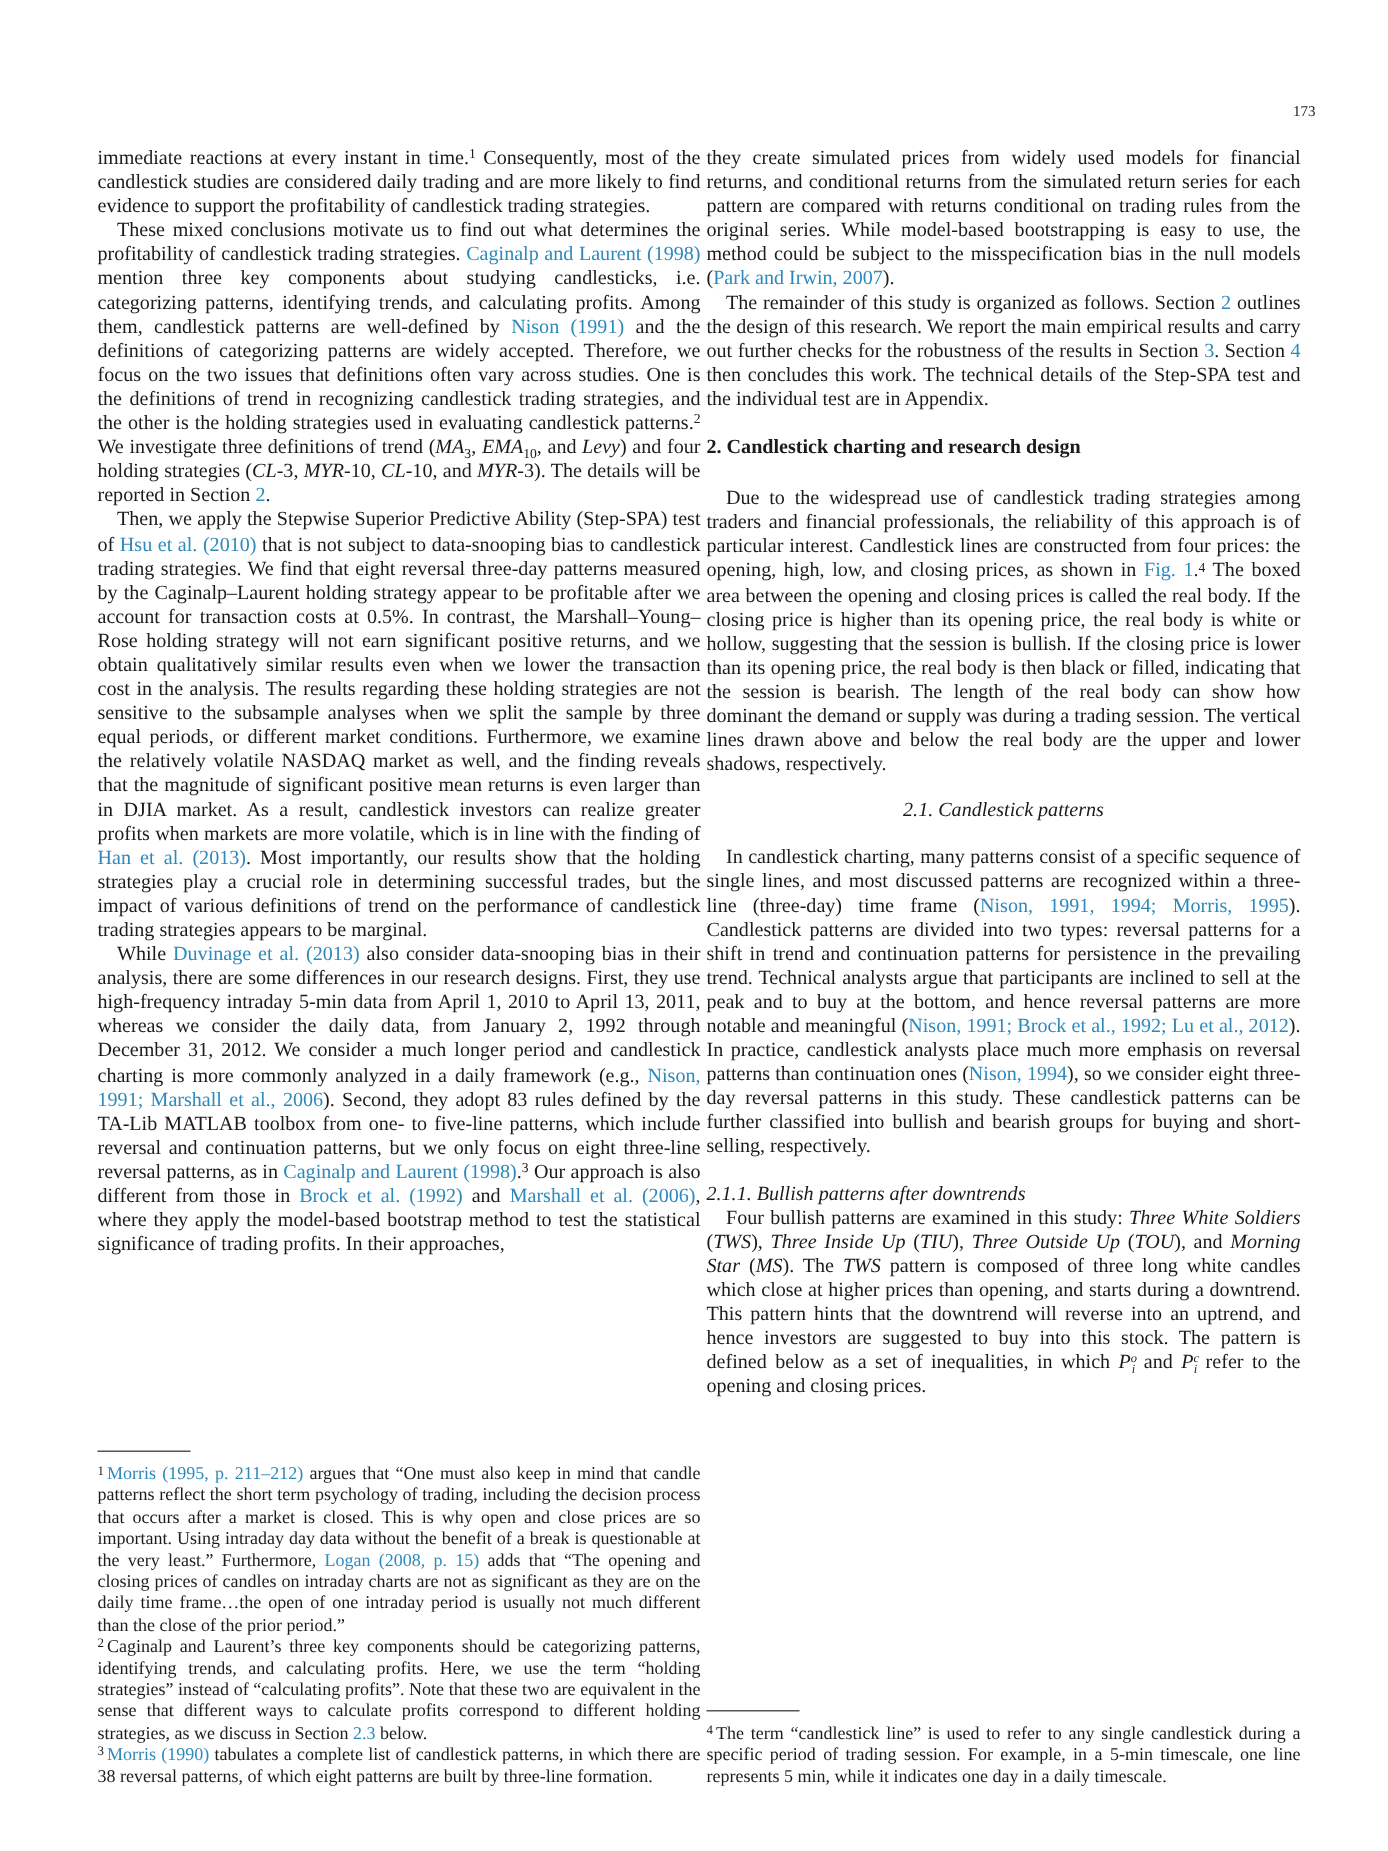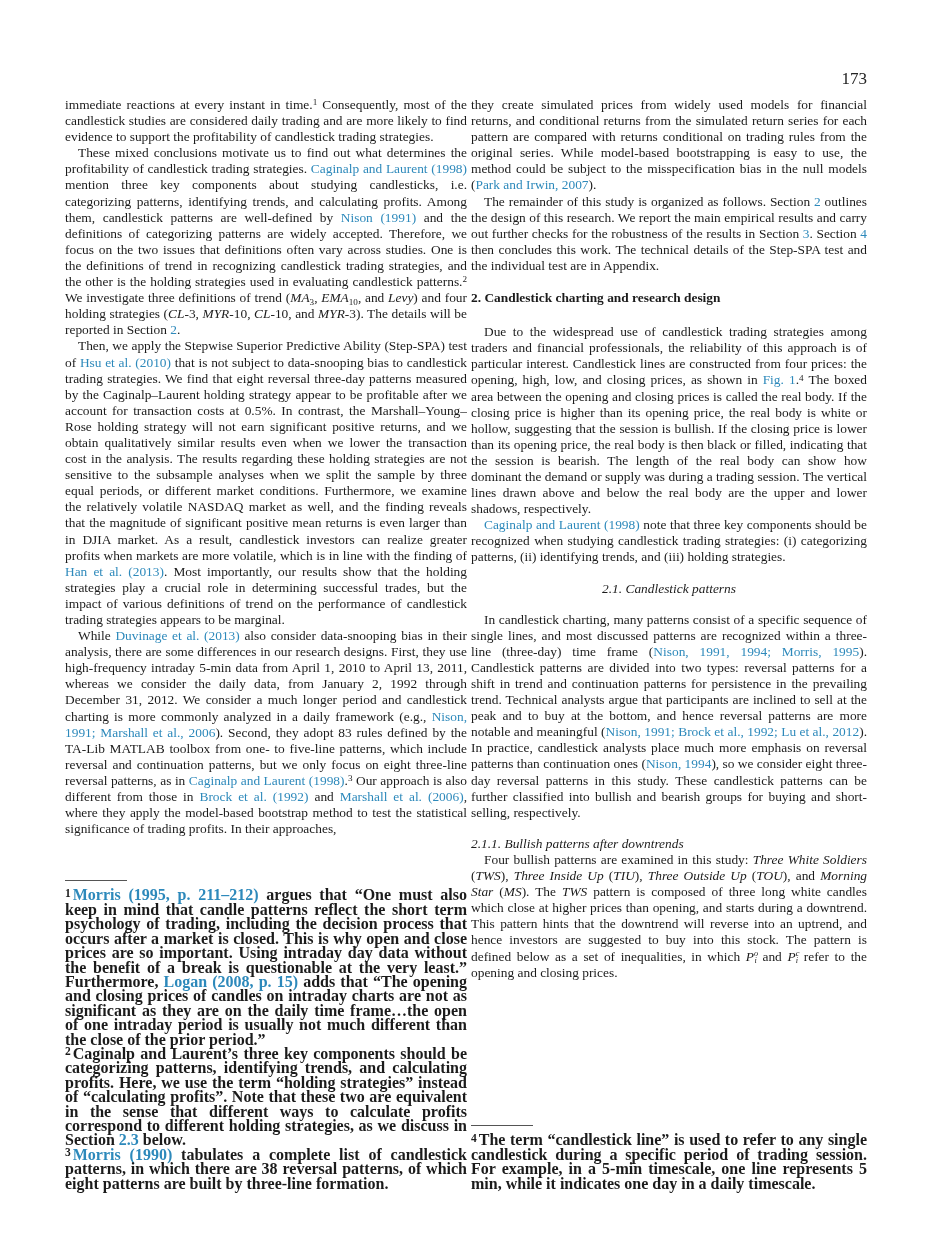--- a/index.html
+++ b/index.html
@@ -13,21 +13,21 @@
   }
   .page { position: relative; width: 925px; height: 1234px; background: #fff; overflow: hidden; }
 
   
   .running-header { position: absolute; top: 69px; left: 65px; width: 813px; height: 16px; }
   .running-title {
     width: 100%; text-align: center;
     font-style: italic; font-size: 11.4px; color: #222;
     letter-spacing: 0.1px;
   }
-  .page-num { position: absolute; right: 11px; top: 0; font-size: 17px; font-style: normal; color: #222; }
+  .page-num { position: absolute; right: 1px; top: 0; font-size: 10px; font-style: normal; color: #222; }
 
   
   .columns { position: absolute; top: 97px; left: 65px; width: 813px; height: 1094px; display: flex; gap: 4px; }
   .col { display: flex; flex-direction: column; font-size: 13.4px; line-height: 16.1px; text-align: justify; }
   .col-left { width: 402px; }
   .col-right { width: 396px; }
 
   .col p { margin: 0; padding: 0; }
   p.ind { text-indent: 13px; }
 
@@ -38,21 +38,21 @@
   .subsec {
     font-size: 13.4px; line-height: 16.1px; font-weight: normal; font-style: italic;
     margin: 15px 0 15px; text-align: center;
   }
   .subsubsec {
     font-size: 13.4px; line-height: 16.1px; font-weight: normal; font-style: italic;
     margin: 15px 0 0; text-align: left;
   }
 
   
-  .footnotes { margin-top: auto; font-size: 16px; line-height: 14.4px; text-align: justify; font-weight: bold; }
+  .footnotes { margin-top: auto; font-size: 12px; line-height: 14.4px; text-align: justify; }
   .fn-rule { width: 62px; height: 0; border-top: 1px solid #555; margin: 0 0 7px 0; }
   .footnote { margin: 0; }
 
   
   span.lk { color: var(--link); }
   span.i  { font-style: italic; }
   span.sup  { font-size: 0.68em; position: relative; top: -0.42em; line-height: 0; }
   span.supm { font-size: 0.72em; position: relative; top: -0.33em; line-height: 0; margin-right: 2px; }
   span.sub  { font-size: 0.68em; position: relative; top: 0.28em; line-height: 0; }
   span.msup { font-size: 0.62em; position: relative; top: -0.5em; line-height: 0; font-style: italic; }
@@ -83,21 +83,20 @@
       </div>
     </div>
 
     <div class="col col-right">
       <p><span>they create simulated prices from widely used models for financial returns, and conditional returns from the simulated return series for each pattern are compared with returns conditional on trading rules from the original series. While model-based bootstrapping is easy to use, the method could be subject to the misspecification bias in the null models (</span><span class="lk">Park and Irwin, 2007</span><span>).</span></p>
       <p class="ind"><span>The remainder of this study is organized as follows. Section </span><span class="lk">2</span><span> outlines the design of this research. We report the main empirical results and carry out further checks for the robustness of the results in Section </span><span class="lk">3</span><span>. Section </span><span class="lk">4</span><span> then concludes this work. The technical details of the Step-SPA test and the individual test are in Appendix.</span></p>
 
       <h2 class="sec">2. Candlestick charting and research design</h2>
 
       <p class="ind"><span>Due to the widespread use of candlestick trading strategies among traders and financial professionals, the reliability of this approach is of particular interest. Candlestick lines are constructed from four prices: the opening, high, low, and closing prices, as shown in </span><span class="lk">Fig. 1</span><span>.</span><span class="sup">4</span><span> The boxed area between the opening and closing prices is called the real body. If the closing price is higher than its opening price, the real body is white or hollow, suggesting that the session is bullish. If the closing price is lower than its opening price, the real body is then black or filled, indicating that the session is bearish. The length of the real body can show how dominant the demand or supply was during a trading session. The vertical lines drawn above and below the real body are the upper and lower shadows, respectively.</span></p>
-      <p class="ind"><span class="lk">Caginalp and Laurent (1998)</span><span> note that three key components should be recognized when studying candlestick trading strategies: (i) categorizing patterns, (ii) identifying trends, and (iii) holding strategies.</span></p>
 
       <div class="subsec">2.1. Candlestick patterns</div>
 
       <p class="ind"><span>In candlestick charting, many patterns consist of a specific sequence of single lines, and most discussed patterns are recognized within a three-line (three-day) time frame (</span><span class="lk">Nison, 1991, 1994; Morris, 1995</span><span>). Candlestick patterns are divided into two types: reversal patterns for a shift in trend and continuation patterns for persistence in the prevailing trend. Technical analysts argue that participants are inclined to sell at the peak and to buy at the bottom, and hence reversal patterns are more notable and meaningful (</span><span class="lk">Nison, 1991; Brock et al., 1992; Lu et al., 2012</span><span>). In practice, candlestick analysts place much more emphasis on reversal patterns than continuation ones (</span><span class="lk">Nison, 1994</span><span>), so we consider eight three-day reversal patterns in this study. These candlestick patterns can be further classified into bullish and bearish groups for buying and short-selling, respectively.</span></p>
 
       <div class="subsubsec">2.1.1. Bullish patterns after downtrends</div>
 
       <p class="ind"><span>Four bullish patterns are examined in this study: </span><span class="i">Three White Soldiers</span><span> (</span><span class="i">TWS</span><span>), </span><span class="i">Three Inside Up</span><span> (</span><span class="i">TIU</span><span>), </span><span class="i">Three Outside Up</span><span> (</span><span class="i">TOU</span><span>), and </span><span class="i">Morning Star</span><span> (</span><span class="i">MS</span><span>). The </span><span class="i">TWS</span><span> pattern is composed of three long white candles which close at higher prices than opening, and starts during a downtrend. This pattern hints that the downtrend will reverse into an uptrend, and hence investors are suggested to buy into this stock. The pattern is defined below as a set of inequalities, in which </span><span class="i">P</span><span class="msup">o</span><span class="msub">i</span><span> and </span><span class="i">P</span><span class="msup">c</span><span class="msub">i</span><span> refer to the opening and closing prices.</span></p>
 
       <div class="footnotes">

